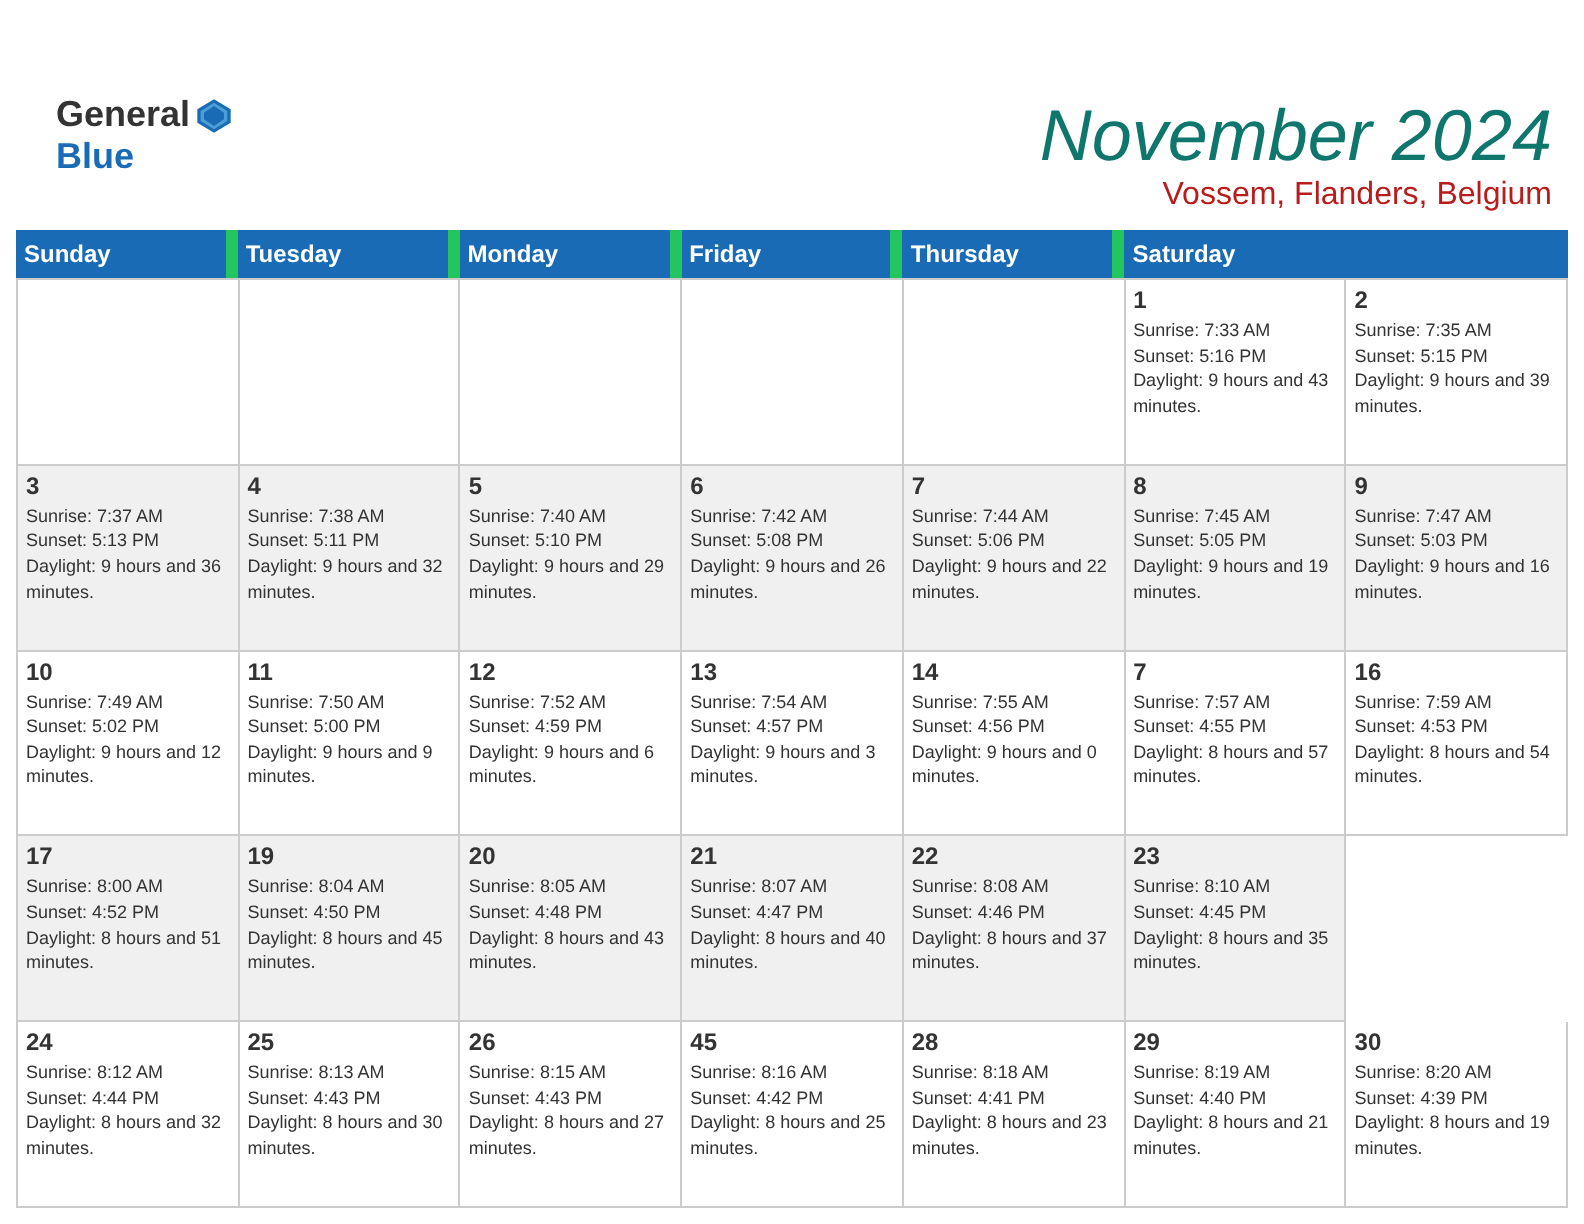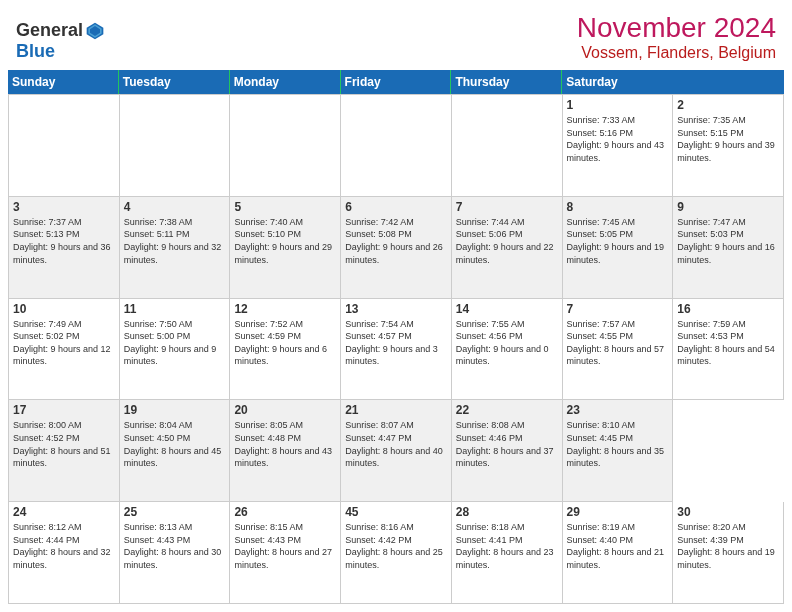--- a/index.html
+++ b/index.html
@@ -1,35 +1,35 @@
 <!DOCTYPE html>
 <html><head>
   <meta charset="utf-8">
   <style>
     * { box-sizing: border-box; margin: 0; padding: 0; }
     body { font-family: Arial, sans-serif; background: #fff; width: 792px; height: 612px; overflow: hidden; }
     
     .container { width: 792px; height: 612px; display: flex; flex-direction: column; }
     
-    .header { display: flex; justify-content: space-between; align-items: flex-end; padding: 12px 16px 8px 16px; }
+    .header { display: flex; justify-content: space-between; align-items: flex-start; padding: 12px 16px 8px 28px; margin-top: 35px; }
     
     .logo { display: flex; flex-direction: column; }
     .logo-text { display: flex; align-items: center; }
     .logo-general { font-size: 18px; font-weight: bold; color: #333; }
     .logo-blue { font-size: 18px; font-weight: bold; color: #1a6bb5; }
     .logo-icon { width: 20px; height: 20px; margin-left: 2px; }
     
     .title-area { text-align: right; }
-    .month-title { font-size: 28px; color: #be185d; font-weight: normal; }
+    .month-title { font-size: 36px; color: #0f766e; font-weight: normal; font-style: italic; }
     .location { font-size: 16px; color: #b91c1c; }
     
     .calendar { flex: 1; display: flex; flex-direction: column; padding: 0 8px 8px 8px; }
     
     .cal-header { display: grid; grid-template-columns: repeat(7, 1fr); background: #1a6bb5; }
-    .cal-header-cell { color: white; font-size: 12px; font-weight: bold; padding: 5px 4px; text-align: left; border-right: 1px solid #22c55e; }
+    .cal-header-cell { color: white; font-size: 12px; font-weight: bold; padding: 5px 4px; text-align: left; border-right: 6px solid #22c55e; }
     .cal-header-cell:last-child { border-right: none; }
     
     .cal-body { flex: 1; display: grid; grid-template-rows: repeat(5, 1fr); border-left: 1px solid #ccc; border-top: 1px solid #ccc; }
     
     .cal-week { display: grid; grid-template-columns: repeat(7, 1fr); }
     
     .cal-cell { border-right: 1px solid #ccc; border-bottom: 1px solid #ccc; padding: 3px 4px; font-size: 9.5px; color: #333; background: #fff; min-height: 90px; }
     .cal-cell.shaded { background: #f0f0f0; }
     
     .day-num { font-size: 12px; font-weight: bold; color: #333; margin-bottom: 2px; }

